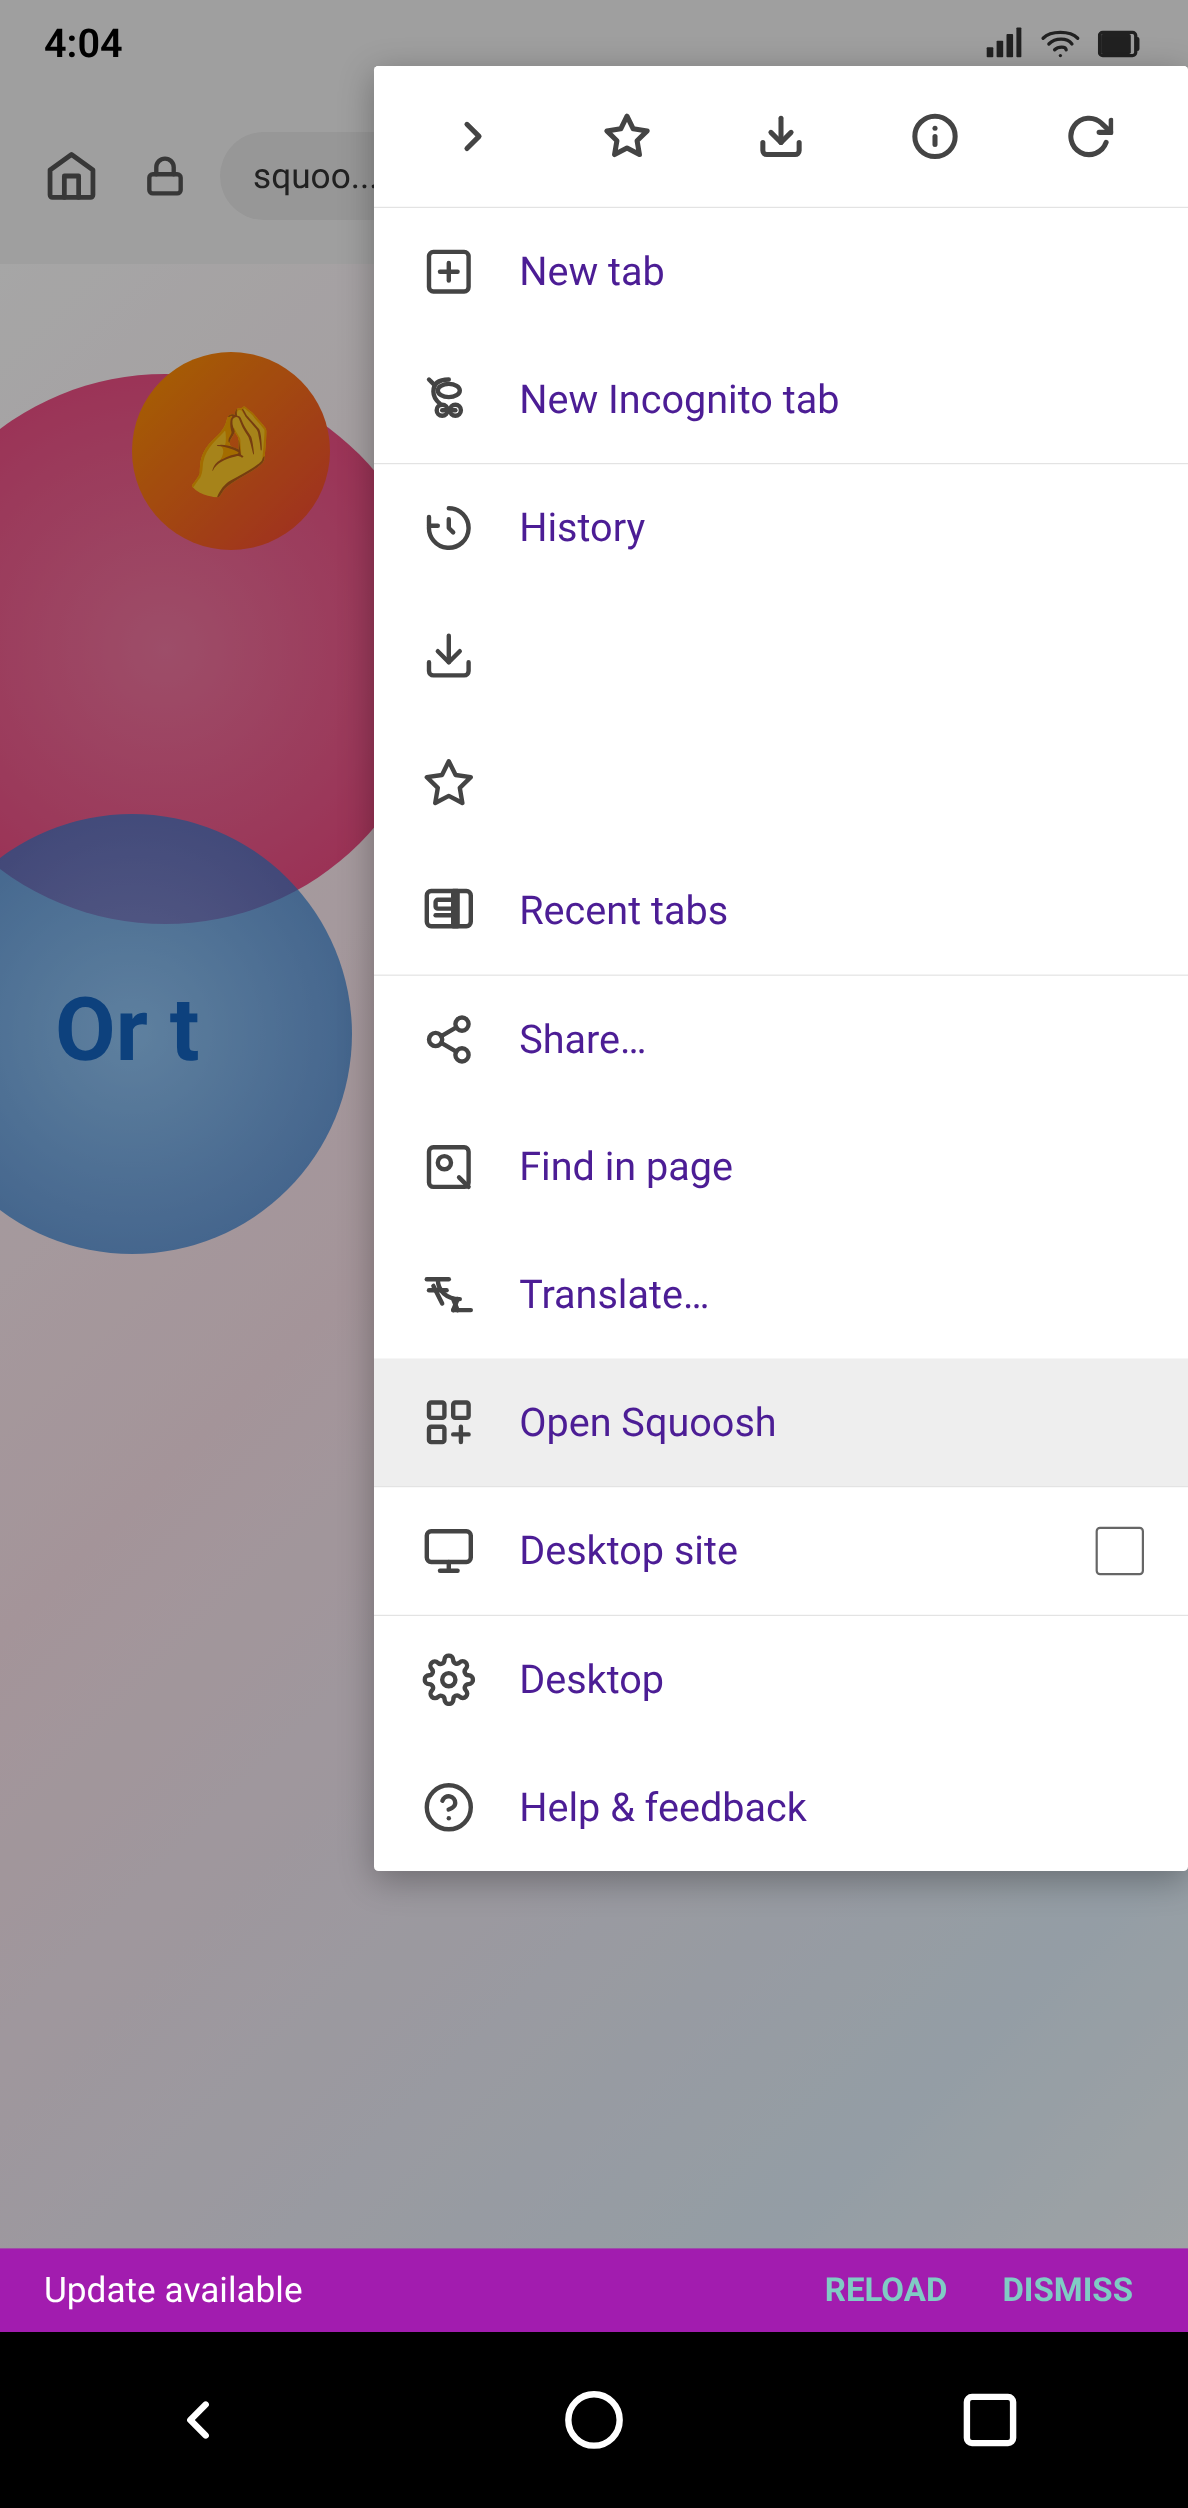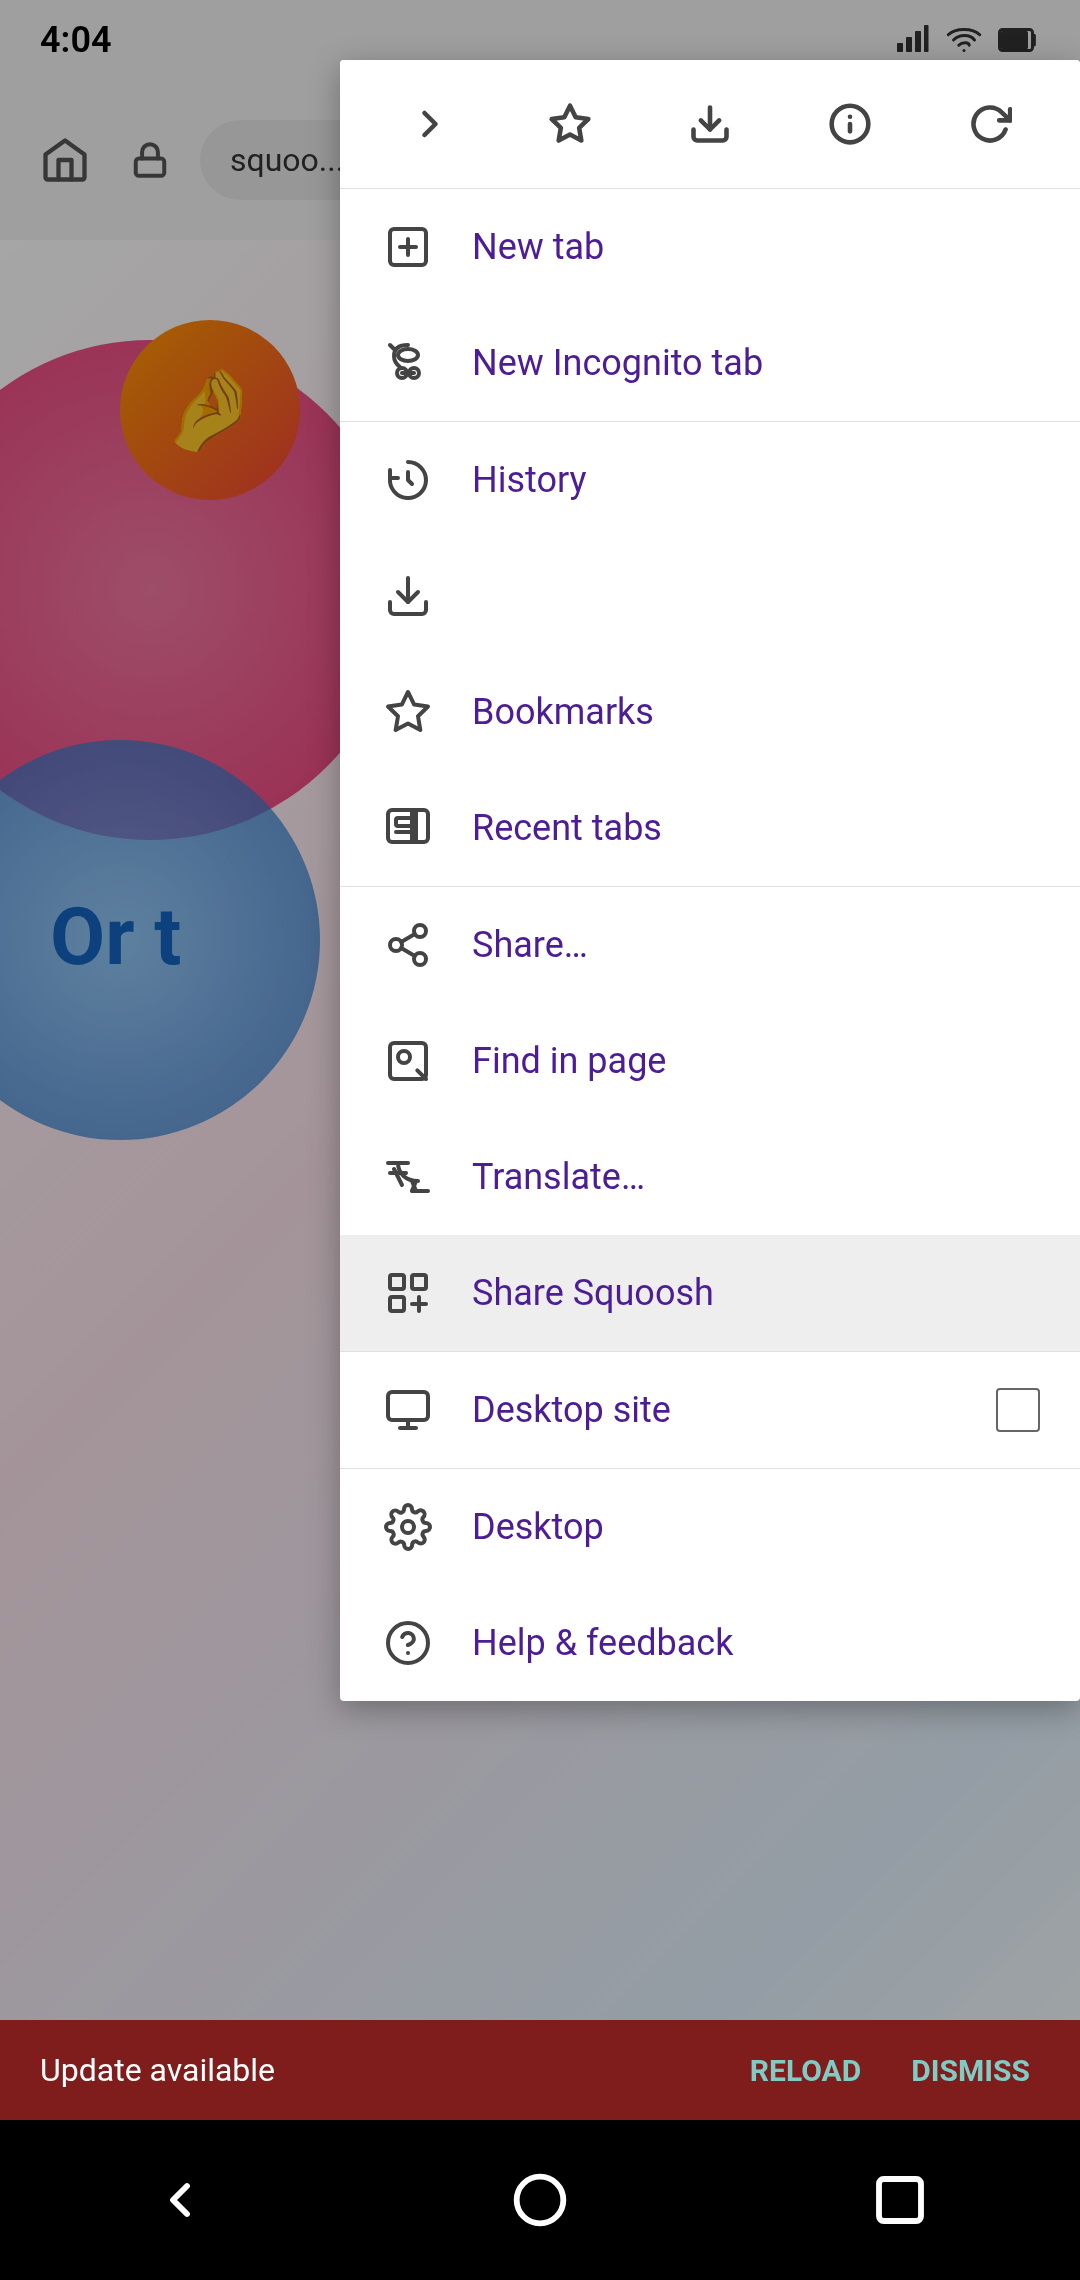--- a/index.html
+++ b/index.html
@@ -255,22 +255,22 @@
       align-items: center;
       justify-content: center;
     }
 
     
     .update-banner {
       position: absolute;
       bottom: 160px;
       left: 0;
       width: 1080px;
-      height: 100px;
-      background: #7f1d1d;
+      height: 76px;
+      background: #a21caf;
       display: flex;
       align-items: center;
       justify-content: space-between;
       padding: 0 40px;
       z-index: 30;
     }
 
     .update-text {
       font-size: 32px;
       color: #fff;
@@ -459,21 +459,20 @@
       </svg>
     </div>
   </div>
 
   <div class="menu-item">
     <div class="menu-item-icon">
       <svg viewBox="0 0 24 24">
         <polygon points="12 2 15.09 8.26 22 9.27 17 14.14 18.18 21.02 12 17.77 5.82 21.02 7 14.14 2 9.27 8.91 8.26 12 2"></polygon>
       </svg>
     </div>
-    <span class="menu-item-label">Bookmarks</span>
   </div>
 
   <div class="menu-item">
     <div class="menu-item-icon">
       <svg viewBox="0 0 24 24">
         <rect x="2" y="3" width="20" height="16" rx="2" ry="2"></rect>
         <rect x="6" y="7" width="8" height="4" rx="1"></rect>
         <line x1="6" y1="14" x2="14" y2="14"></line>
         <rect x="14" y="3" width="2" height="16"></rect>
       </svg>
@@ -524,21 +523,21 @@
 
   <div class="menu-item active">
     <div class="menu-item-icon">
       <svg viewBox="0 0 24 24">
         <rect x="3" y="3" width="7" height="7" rx="1"></rect>
         <rect x="14" y="3" width="7" height="7" rx="1"></rect>
         <rect x="3" y="14" width="7" height="7" rx="1"></rect>
         <path d="M14 17.5h7M17.5 14v7"></path>
       </svg>
     </div>
-    <span class="menu-item-label">Share Squoosh</span>
+    <span class="menu-item-label">Open Squoosh</span>
   </div>
 
   <div class="menu-divider"></div>
 
   <div class="menu-item">
     <div class="menu-item-icon">
       <svg viewBox="0 0 24 24">
         <rect x="2" y="3" width="20" height="14" rx="2" ry="2"></rect>
         <line x1="8" y1="21" x2="16" y2="21"></line>
         <line x1="12" y1="17" x2="12" y2="21"></line>

